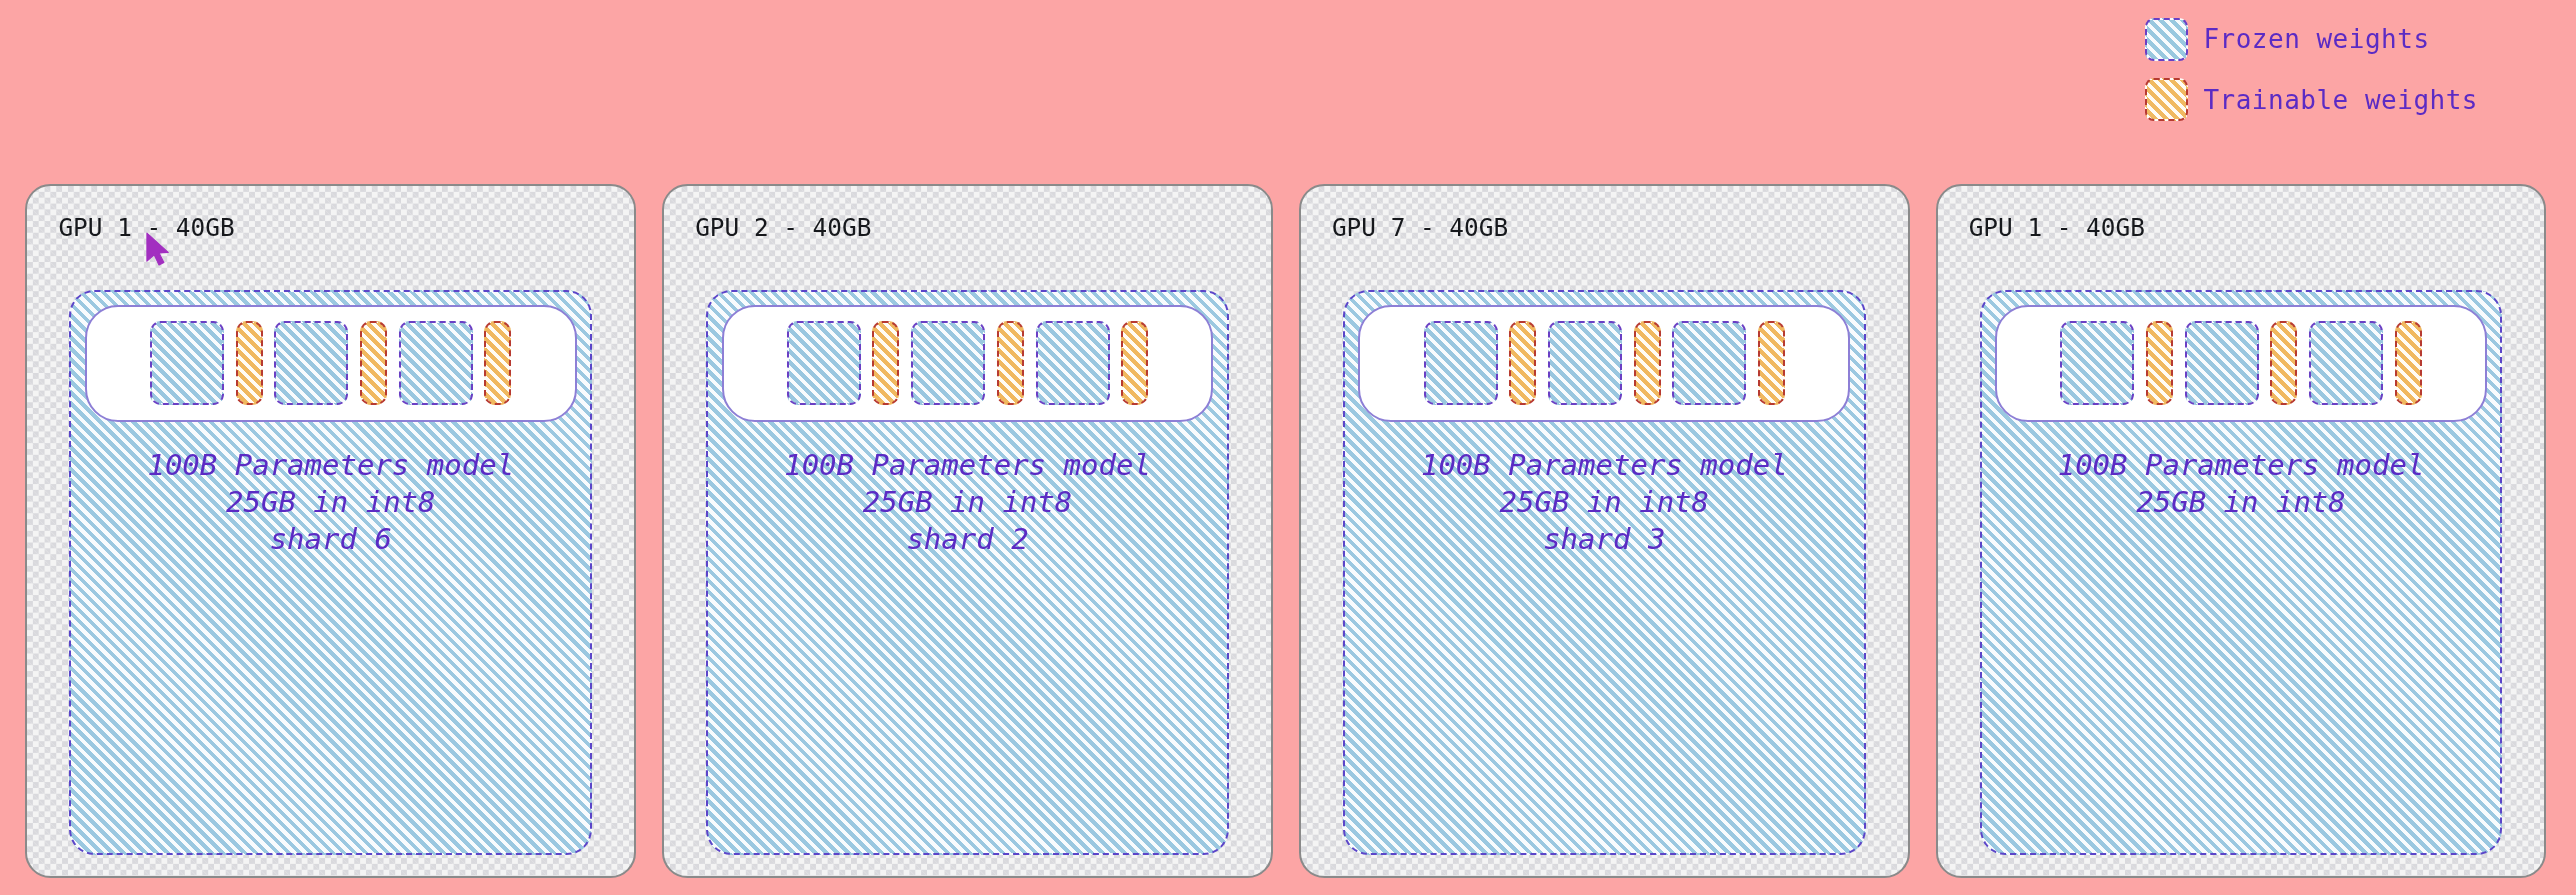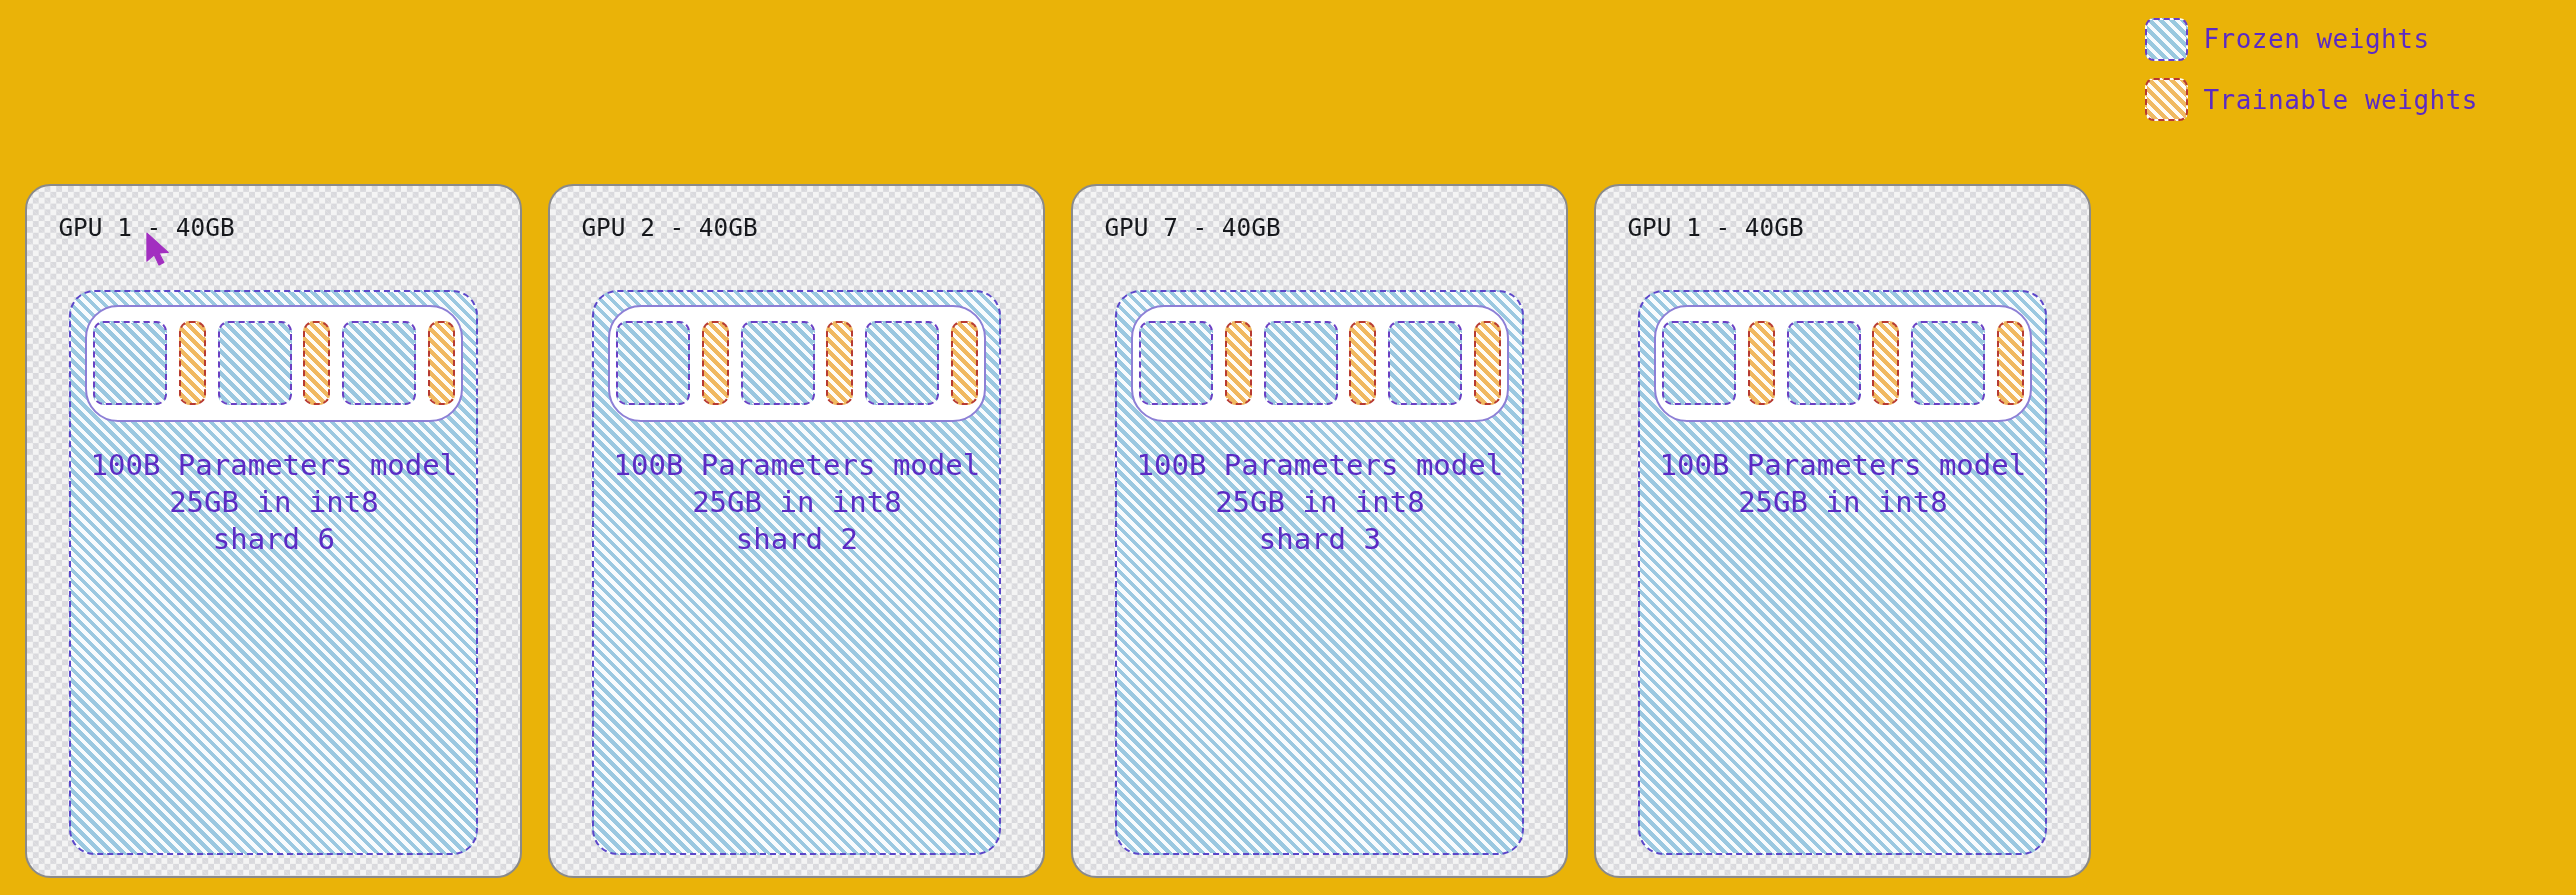--- a/index.html
+++ b/index.html
@@ -9,21 +9,21 @@
     height: 895px;
     background: #ffffff;
     font-family: "DejaVu Sans Mono", "Liberation Mono", monospace;
     overflow: hidden;
   }
 
   #stage {
     position: relative;
     width: 2576px;
     height: 895px;
-    background: #eab308;
+    background: #fca5a5;
   }
 
   
   .legend {
     position: absolute;
     top: 17.6px;
     right: 98px;
     display: flex;
     flex-direction: column;
     gap: 17.6px;
@@ -63,21 +63,21 @@
     color: #5b2bc4;
     letter-spacing: 0.5px;
     white-space: nowrap;
   }
 
   
   .gpu-row {
     position: absolute;
     top: 184px;
     left: 25.4px;
-    width: 2066px;
+    width: 2521px;
     height: 694px;
     display: flex;
     gap: 26px;
   }
 
   .gpu-card {
     position: relative;
     flex: 1 1 0;
     border: 2px solid #8a8a8a;
     border-radius: 25.4px;
@@ -169,21 +169,21 @@
   
   .shard-text {
     margin-top: 25.4px;
     text-align: center;
     color: #5b2bc4;
     font-size: 29px;
     line-height: 1.28;
     letter-spacing: 0px;
     white-space: nowrap;
   }
-  .shard-text div { display: block; }
+  .shard-text div { display: block; font-style: italic; }
 
   
   .cursor {
     position: absolute;
     left: 145px;
     top: 232px;
     width: 29px;
     height: 37px;
     pointer-events: none;
   }

